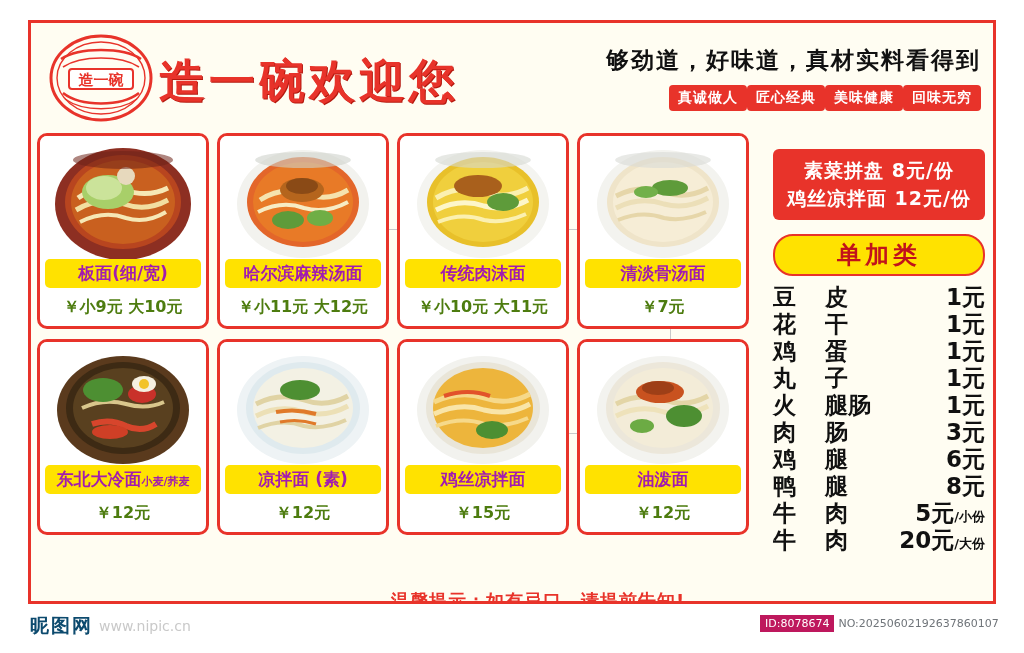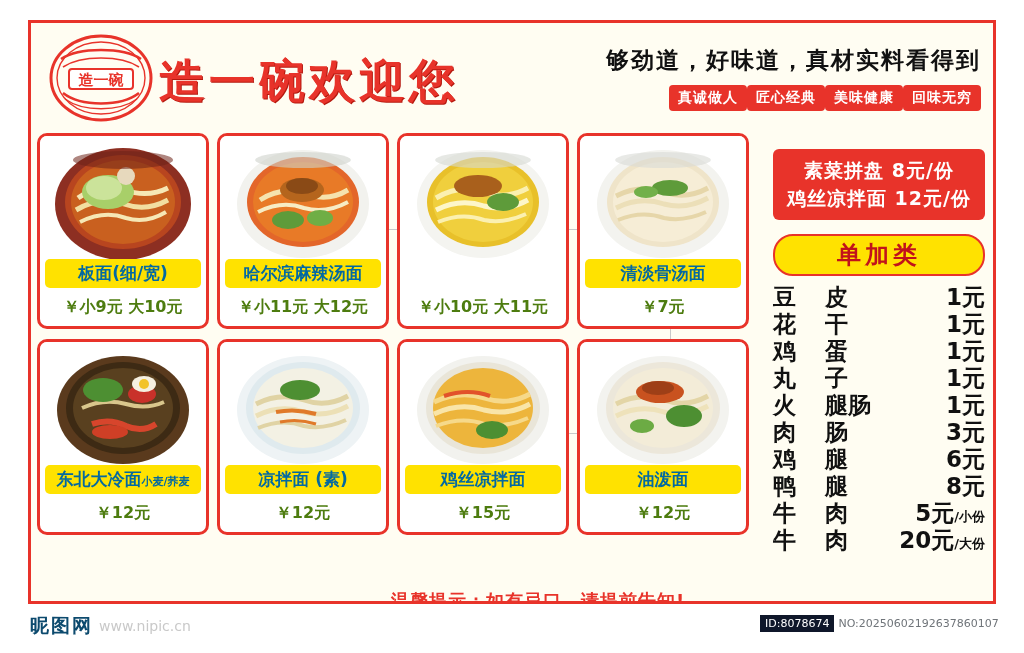--- a/index.html
+++ b/index.html
@@ -62,21 +62,21 @@
   .card .photo{
     position:absolute;left:0;top:0;right:0;height:132px;
     display:flex;align-items:center;justify-content:center;
     background:#fff;
   }
   .namebar{
     position:absolute;left:5px;right:5px;bottom:38px;
     background:#ffe200;
     border-radius:5px;
     text-align:center;
-    font-size:17px;font-weight:bold;color:#0369a1;
+    font-size:17px;font-weight:bold;color:#a21caf;
     padding:3px 0;
     white-space:nowrap;
     letter-spacing:0px;
   }
   .namebar .small{font-size:11px;letter-spacing:0;}
   .price{
     position:absolute;left:0;right:0;bottom:8px;
     text-align:center;
     font-size:16px;font-weight:bold;color:#4d7c0f;
     white-space:nowrap;
@@ -123,21 +123,21 @@
     display:flex;align-items:center;gap:6px;
     color:#b9b9b9;
   }
   .wm-left .cn{font-size:19px;font-weight:bold;color:#0c4a6e;letter-spacing:2px;}
   .wm-left .en{font-size:14px;color:#c9c9c9;}
   .wm-right{
     position:absolute;left:760px;top:615px;
     display:flex;align-items:center;
   }
   .wm-right .idbox{
-    background:#0f172a;color:#fff;font-size:11px;
+    background:#be185d;color:#fff;font-size:11px;
     padding:2px 5px;
   }
   .wm-right .nobox{
     color:#6f7479;font-size:11px;padding:2px 4px;
   }
   
   .conn{position:absolute;background:#c9c9c9;}
 </style>
 </head>
 <body>
@@ -224,20 +224,21 @@
             <ellipse cx="75" cy="62" rx="56" ry="45" fill="#e8c02a"></ellipse>
             <ellipse cx="75" cy="62" rx="50" ry="40" fill="#f0cf3d"></ellipse>
             <path d="M28 58 q24 -14 48 -6 q22 8 44 -4" fill="none" stroke="#fbf0b0" stroke-width="5"></path>
             <path d="M28 70 q24 -12 48 -4 q22 6 44 -6" fill="none" stroke="#fdf6c9" stroke-width="5"></path>
             <path d="M30 82 q24 -10 46 -2 q20 4 42 -6" fill="none" stroke="#fbf0b0" stroke-width="4"></path>
             <ellipse cx="70" cy="46" rx="24" ry="11" fill="#a9601c"></ellipse>
             <ellipse cx="95" cy="62" rx="16" ry="9" fill="#5e9b3a"></ellipse>
             <ellipse cx="75" cy="20" rx="48" ry="8" fill="#d6d8d2" opacity="0.6"></ellipse>
           </svg>
         </div>
+        <div class="namebar">传统肉沫面</div>
         <div class="price">￥小10元   大11元</div>
       </div>
 
       <div class="card" style="left:546px;top:0;">
         <div class="photo">
           <svg width="150" height="124" viewBox="0 0 150 124">
             <ellipse cx="75" cy="64" rx="66" ry="54" fill="#f3f3ef"></ellipse>
             <ellipse cx="75" cy="62" rx="56" ry="45" fill="#efe4c9"></ellipse>
             <ellipse cx="75" cy="62" rx="50" ry="40" fill="#f6edd6"></ellipse>
             <path d="M28 56 q24 -12 48 -4 q22 8 44 -4" fill="none" stroke="#e6d6a9" stroke-width="5"></path>

